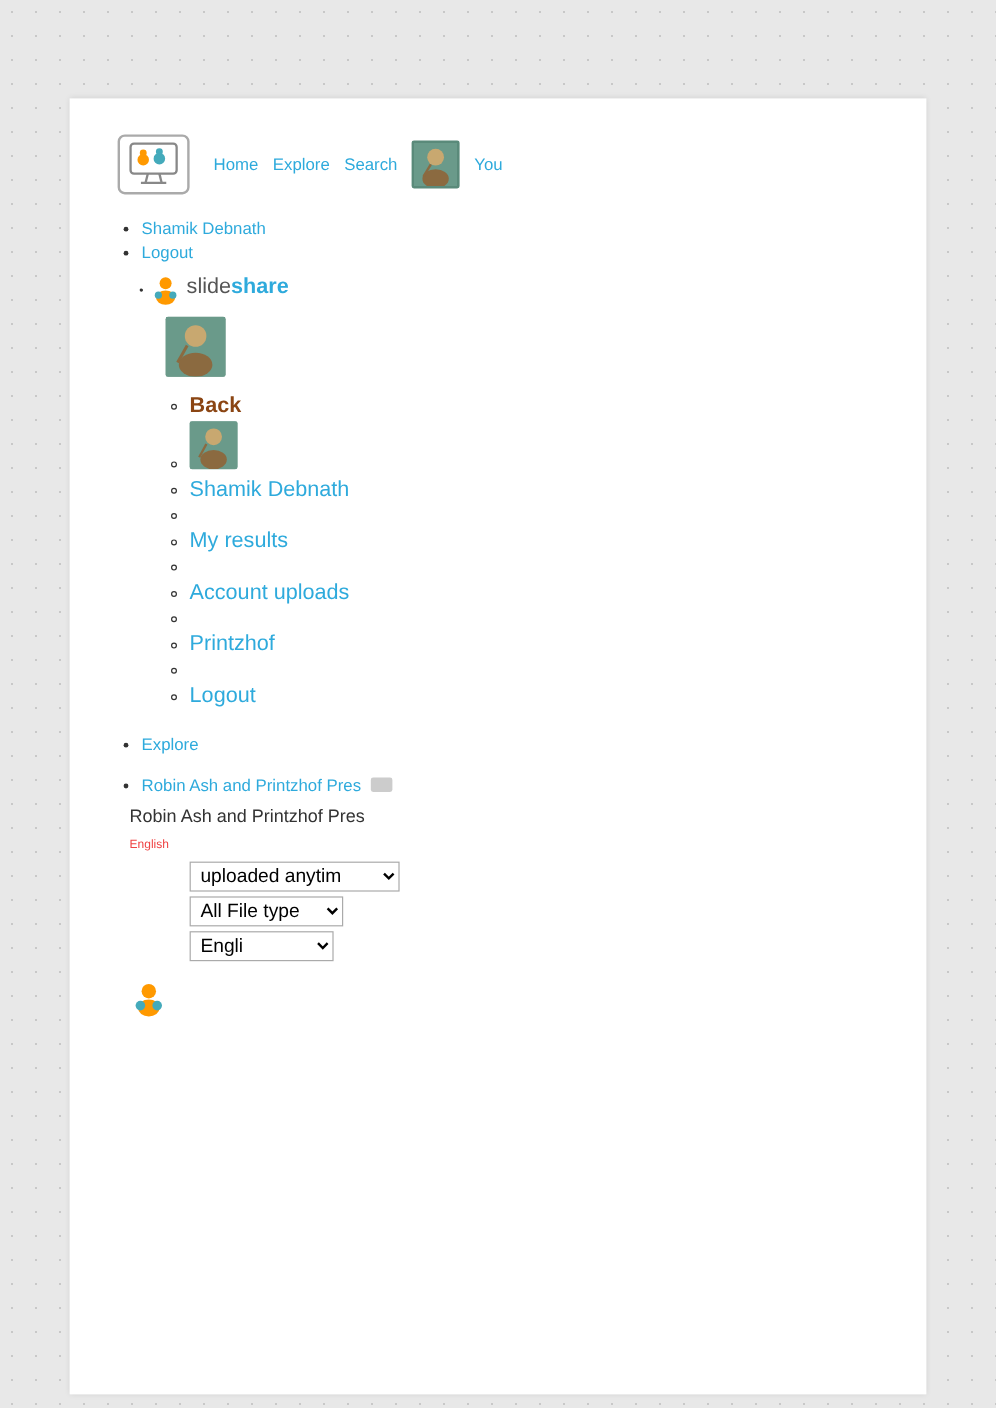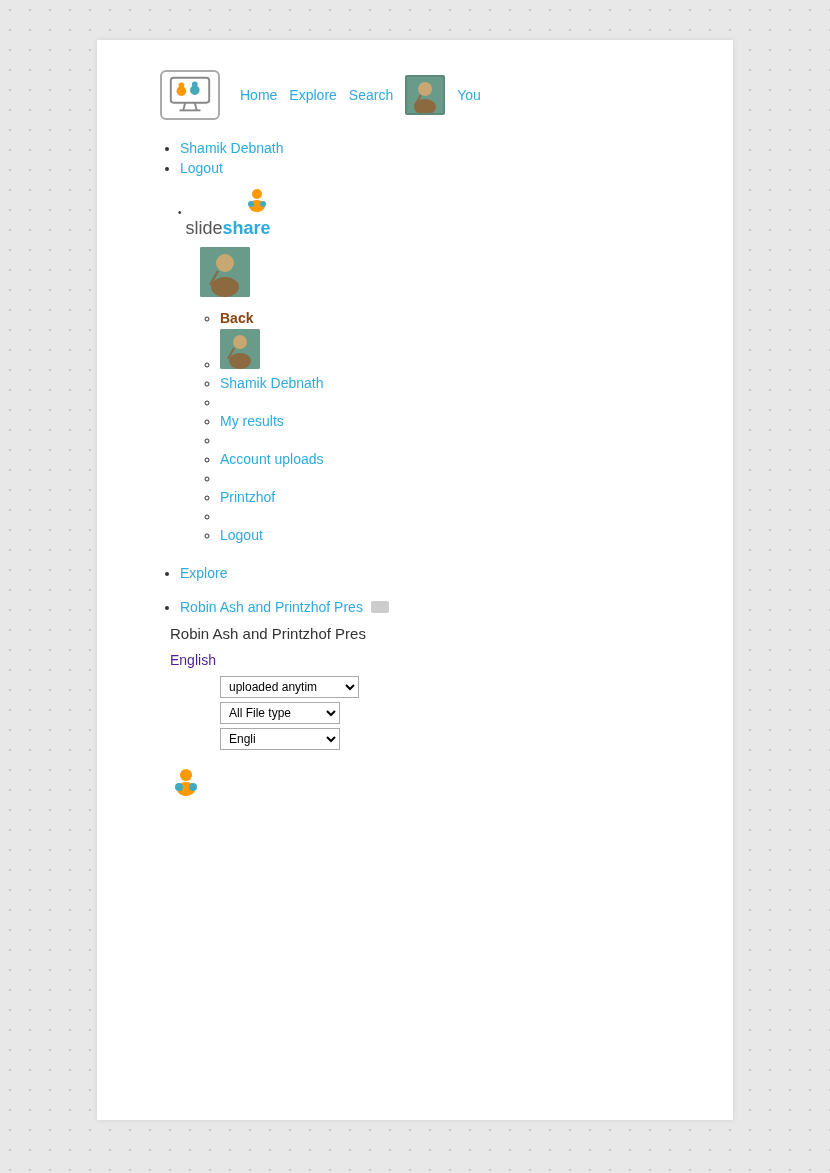--- a/index.html
+++ b/index.html
@@ -14,25 +14,26 @@
       color: #333;
       display: flex;
       justify-content: center;
       align-items: flex-start;
       min-height: 1173px;
       padding: 40px 20px;
     }
 
     .page-container {
       background: white;
-      width: 636px;
+      width: 714px;
       min-height: 1080px;
-      padding: 30px 63px;
+      padding: 30px 40px;
       box-shadow: 0 0 5px rgba(0,0,0,0.1);
       position: relative;
+      margin-top: 42px;
     }
 
     
     .top-nav {
       display: flex;
       align-items: center;
       gap: 20px;
       margin-bottom: 20px;
     }
 
@@ -93,24 +94,23 @@
       font-size: 14px;
     }
 
     .menu-list li a.logout {
       color: #2eaadc;
     }
 
     
     .slideshare-logo {
       display: flex;
-      align-items: flex-end;
+      align-items: flex-start;
       gap: 4px;
       margin: 10px 0 10px 20px;
-      flex-direction: column;
     }
 
     .ss-text {
       font-size: 18px;
     }
 
     .ss-text span.slide {
       color: #555;
       font-weight: normal;
     }
@@ -150,21 +150,21 @@
     }
 
     .sub-menu li {
       margin: 3px 0;
       min-height: 16px;
     }
 
     .sub-menu li a {
       color: #2eaadc;
       text-decoration: none;
-      font-size: 14px;
+      font-size: 18px;
     }
 
     .sub-menu li a.back-link {
       color: #8B4513;
       font-weight: bold;
     }
 
     
     .channel-bar {
       display: flex;
@@ -204,35 +204,35 @@
     .channel-tabs a {
       display: block;
       color: #2eaadc;
       text-decoration: none;
       font-size: 14px;
       line-height: 1.8;
     }
 
     
     .language-label {
-      font-size: 14px;
-      color: #4c1d95;
+      font-size: 10px;
+      color: #ef4444;
       margin: 10px 0 8px 10px;
     }
 
     
     .filter-section {
       margin-left: 60px;
       margin-bottom: 15px;
     }
 
     .filter-section select {
       display: block;
       margin-bottom: 4px;
-      font-size: 12px;
+      font-size: 16px;
       padding: 2px 4px;
       border: 1px solid #aaa;
       background: white;
       cursor: pointer;
       min-width: 120px;
     }
 
     
     .bottom-logo {
       margin: 15px 0 10px 10px;

